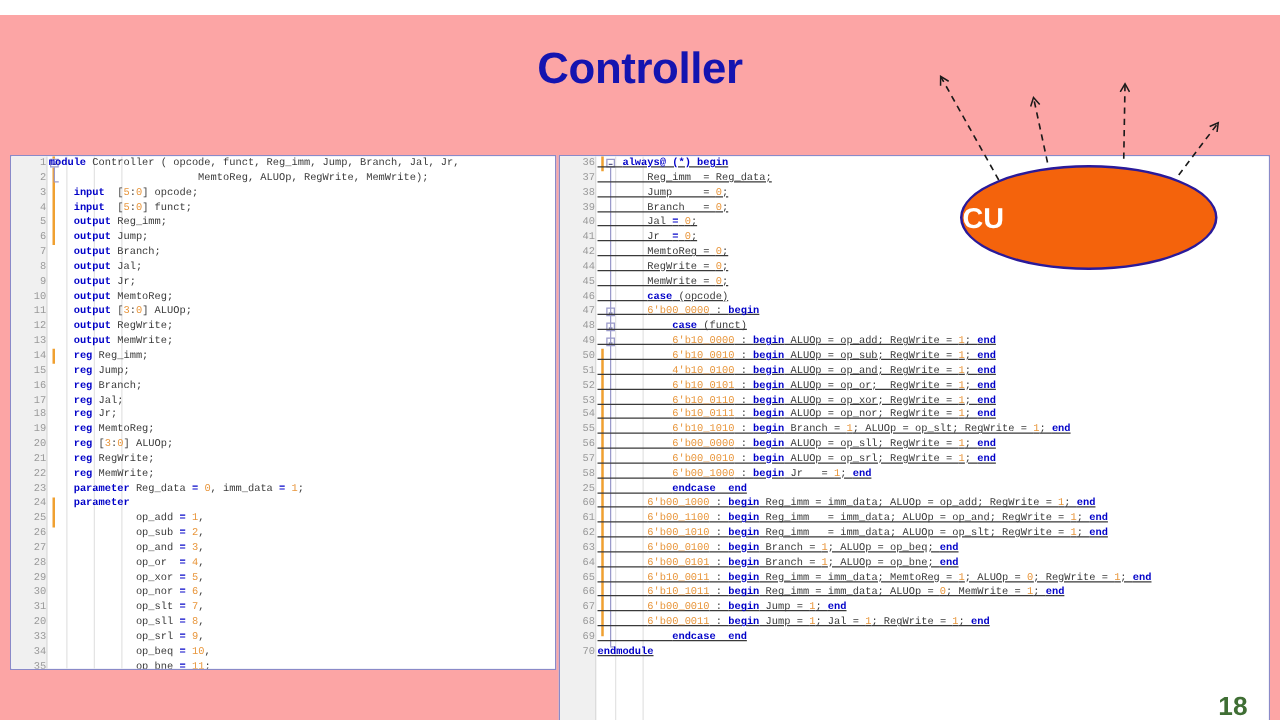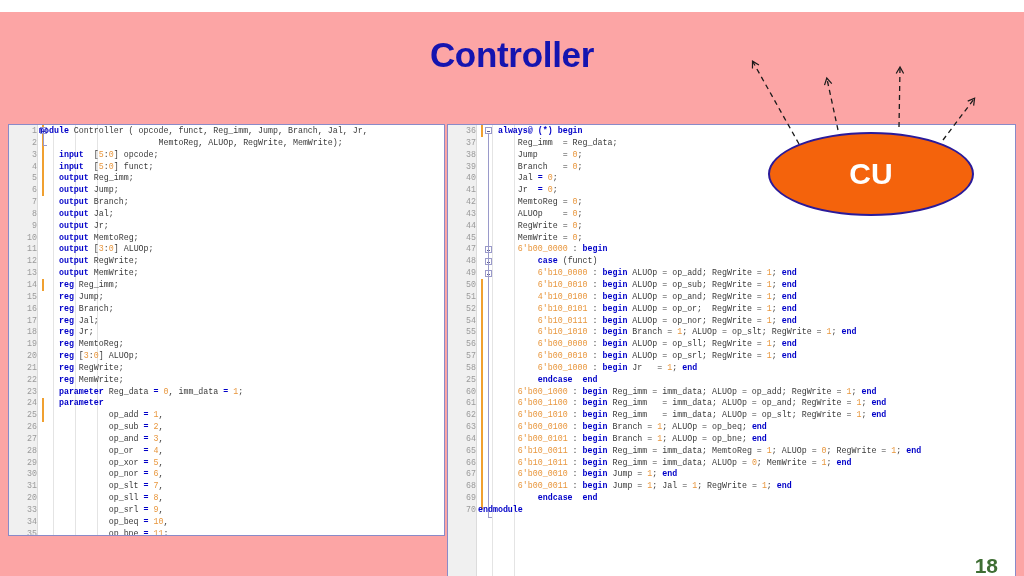--- a/index.html
+++ b/index.html
@@ -115,37 +115,37 @@
     white-space: pre;
     color: #3a3a3a;
   }
   .kw  { color: #0000c8; font-weight: bold; }
   .num { color: #e8963c; }
   .id  { color: #3a3a3a; }
 
   #panel-left  .ln  { left: 2px; }
   #panel-left  .txt { left: 30px; }
   #panel-right .ln  { left: 2px; }
-  #panel-right .txt { left: 30px; }
+  #panel-right .txt { left: 30px; text-decoration: underline; }
 
   
   #cu {
     position: absolute;
     left: 768px;
     top: 120px;
     width: 206px;
     height: 84px;
     background: #f4630c;
     border: 2px solid #2a1a9a;
     border-radius: 50%;
     display: flex;
     align-items: center;
-    justify-content: center;
+    justify-content: flex-start;
     color: #ffffff;
-    font-size: 30px;
+    font-size: 23px;
     font-weight: bold;
     font-family: "Liberation Sans", sans-serif;
   }
 
   #arrows {
     position: absolute;
     left: 0; top: 0;
     width: 1024px; height: 576px;
     pointer-events: none;
   }
@@ -234,29 +234,30 @@
       <div class="foldline" style="left:40px;top:9px;height:383px;"></div>
       <div class="foldend" style="left:40px;top:392px;"></div>
       <div class="rows" id="rows-right">
           <div class="row"><span class="ln">36</span><span class="txt"><span class="id">    </span><span class="kw">always@ (*) begin</span></span></div>
           <div class="row"><span class="ln">37</span><span class="txt"><span class="id">        Reg_imm  = Reg_data;</span></span></div>
           <div class="row"><span class="ln">38</span><span class="txt"><span class="id">        Jump     = </span><span class="num">0</span><span class="id">;</span></span></div>
           <div class="row"><span class="ln">39</span><span class="txt"><span class="id">        Branch   = </span><span class="num">0</span><span class="id">;</span></span></div>
           <div class="row"><span class="ln">40</span><span class="txt"><span class="id">        Jal </span><span class="kw">=</span><span class="id"> </span><span class="num">0</span><span class="id">;</span></span></div>
           <div class="row"><span class="ln">41</span><span class="txt"><span class="id">        Jr  </span><span class="kw">=</span><span class="id"> </span><span class="num">0</span><span class="id">;</span></span></div>
           <div class="row"><span class="ln">42</span><span class="txt"><span class="id">        MemtoReg = </span><span class="num">0</span><span class="id">;</span></span></div>
-          <div class="row"><span class="ln">43</span><span class="txt"><span class="id">        ALUOp    = </span><span class="num">0</span><span class="id">;</span></span></div>
           <div class="row"><span class="ln">44</span><span class="txt"><span class="id">        RegWrite = </span><span class="num">0</span><span class="id">;</span></span></div>
           <div class="row"><span class="ln">45</span><span class="txt"><span class="id">        MemWrite = </span><span class="num">0</span><span class="id">;</span></span></div>
+          <div class="row"><span class="ln">46</span><span class="txt"><span class="id">        </span><span class="kw">case</span><span class="id"> (opcode)</span></span></div>
           <div class="row"><span class="ln">47</span><span class="txt"><span class="id">        </span><span class="num">6'b00_0000</span><span class="id"> : </span><span class="kw">begin</span></span></div>
           <div class="row"><span class="ln">48</span><span class="txt"><span class="id">            </span><span class="kw">case</span><span class="id"> (funct)</span></span></div>
           <div class="row"><span class="ln">49</span><span class="txt"><span class="id">            </span><span class="num">6'b10_0000</span><span class="id"> : </span><span class="kw">begin</span><span class="id"> ALUOp = op_add; RegWrite = </span><span class="num">1</span><span class="id">; </span><span class="kw">end</span></span></div>
           <div class="row"><span class="ln">50</span><span class="txt"><span class="id">            </span><span class="num">6'b10_0010</span><span class="id"> : </span><span class="kw">begin</span><span class="id"> ALUOp = op_sub; RegWrite = </span><span class="num">1</span><span class="id">; </span><span class="kw">end</span></span></div>
           <div class="row"><span class="ln">51</span><span class="txt"><span class="id">            </span><span class="num">4'b10_0100</span><span class="id"> : </span><span class="kw">begin</span><span class="id"> ALUOp = op_and; RegWrite = </span><span class="num">1</span><span class="id">; </span><span class="kw">end</span></span></div>
           <div class="row"><span class="ln">52</span><span class="txt"><span class="id">            </span><span class="num">6'b10_0101</span><span class="id"> : </span><span class="kw">begin</span><span class="id"> ALUOp = op_or;  RegWrite = </span><span class="num">1</span><span class="id">; </span><span class="kw">end</span></span></div>
+          <div class="row"><span class="ln">53</span><span class="txt"><span class="id">            </span><span class="num">6'b10_0110</span><span class="id"> : </span><span class="kw">begin</span><span class="id"> ALUOp = op_xor; RegWrite = </span><span class="num">1</span><span class="id">; </span><span class="kw">end</span></span></div>
           <div class="row"><span class="ln">54</span><span class="txt"><span class="id">            </span><span class="num">6'b10_0111</span><span class="id"> : </span><span class="kw">begin</span><span class="id"> ALUOp = op_nor; RegWrite = </span><span class="num">1</span><span class="id">; </span><span class="kw">end</span></span></div>
           <div class="row"><span class="ln">55</span><span class="txt"><span class="id">            </span><span class="num">6'b10_1010</span><span class="id"> : </span><span class="kw">begin</span><span class="id"> Branch = </span><span class="num">1</span><span class="id">; ALUOp = op_slt; RegWrite = </span><span class="num">1</span><span class="id">; </span><span class="kw">end</span></span></div>
           <div class="row"><span class="ln">56</span><span class="txt"><span class="id">            </span><span class="num">6'b00_0000</span><span class="id"> : </span><span class="kw">begin</span><span class="id"> ALUOp = op_sll; RegWrite = </span><span class="num">1</span><span class="id">; </span><span class="kw">end</span></span></div>
           <div class="row"><span class="ln">57</span><span class="txt"><span class="id">            </span><span class="num">6'b00_0010</span><span class="id"> : </span><span class="kw">begin</span><span class="id"> ALUOp = op_srl; RegWrite = </span><span class="num">1</span><span class="id">; </span><span class="kw">end</span></span></div>
           <div class="row"><span class="ln">58</span><span class="txt"><span class="id">            </span><span class="num">6'b00_1000</span><span class="id"> : </span><span class="kw">begin</span><span class="id"> Jr   = </span><span class="num">1</span><span class="id">; </span><span class="kw">end</span></span></div>
           <div class="row"><span class="ln">25</span><span class="txt"><span class="id">            </span><span class="kw">endcase  end</span></span></div>
           <div class="row"><span class="ln">60</span><span class="txt"><span class="id">        </span><span class="num">6'b00_1000</span><span class="id"> : </span><span class="kw">begin</span><span class="id"> Reg_imm = imm_data; ALUOp = op_add; RegWrite = </span><span class="num">1</span><span class="id">; </span><span class="kw">end</span></span></div>
           <div class="row"><span class="ln">61</span><span class="txt"><span class="id">        </span><span class="num">6'b00_1100</span><span class="id"> : </span><span class="kw">begin</span><span class="id"> Reg_imm   = imm_data; ALUOp = op_and; RegWrite = </span><span class="num">1</span><span class="id">; </span><span class="kw">end</span></span></div>
           <div class="row"><span class="ln">62</span><span class="txt"><span class="id">        </span><span class="num">6'b00_1010</span><span class="id"> : </span><span class="kw">begin</span><span class="id"> Reg_imm   = imm_data; ALUOp = op_slt; RegWrite = </span><span class="num">1</span><span class="id">; </span><span class="kw">end</span></span></div>
           <div class="row"><span class="ln">63</span><span class="txt"><span class="id">        </span><span class="num">6'b00_0100</span><span class="id"> : </span><span class="kw">begin</span><span class="id"> Branch = </span><span class="num">1</span><span class="id">; ALUOp = op_beq; </span><span class="kw">end</span></span></div>

